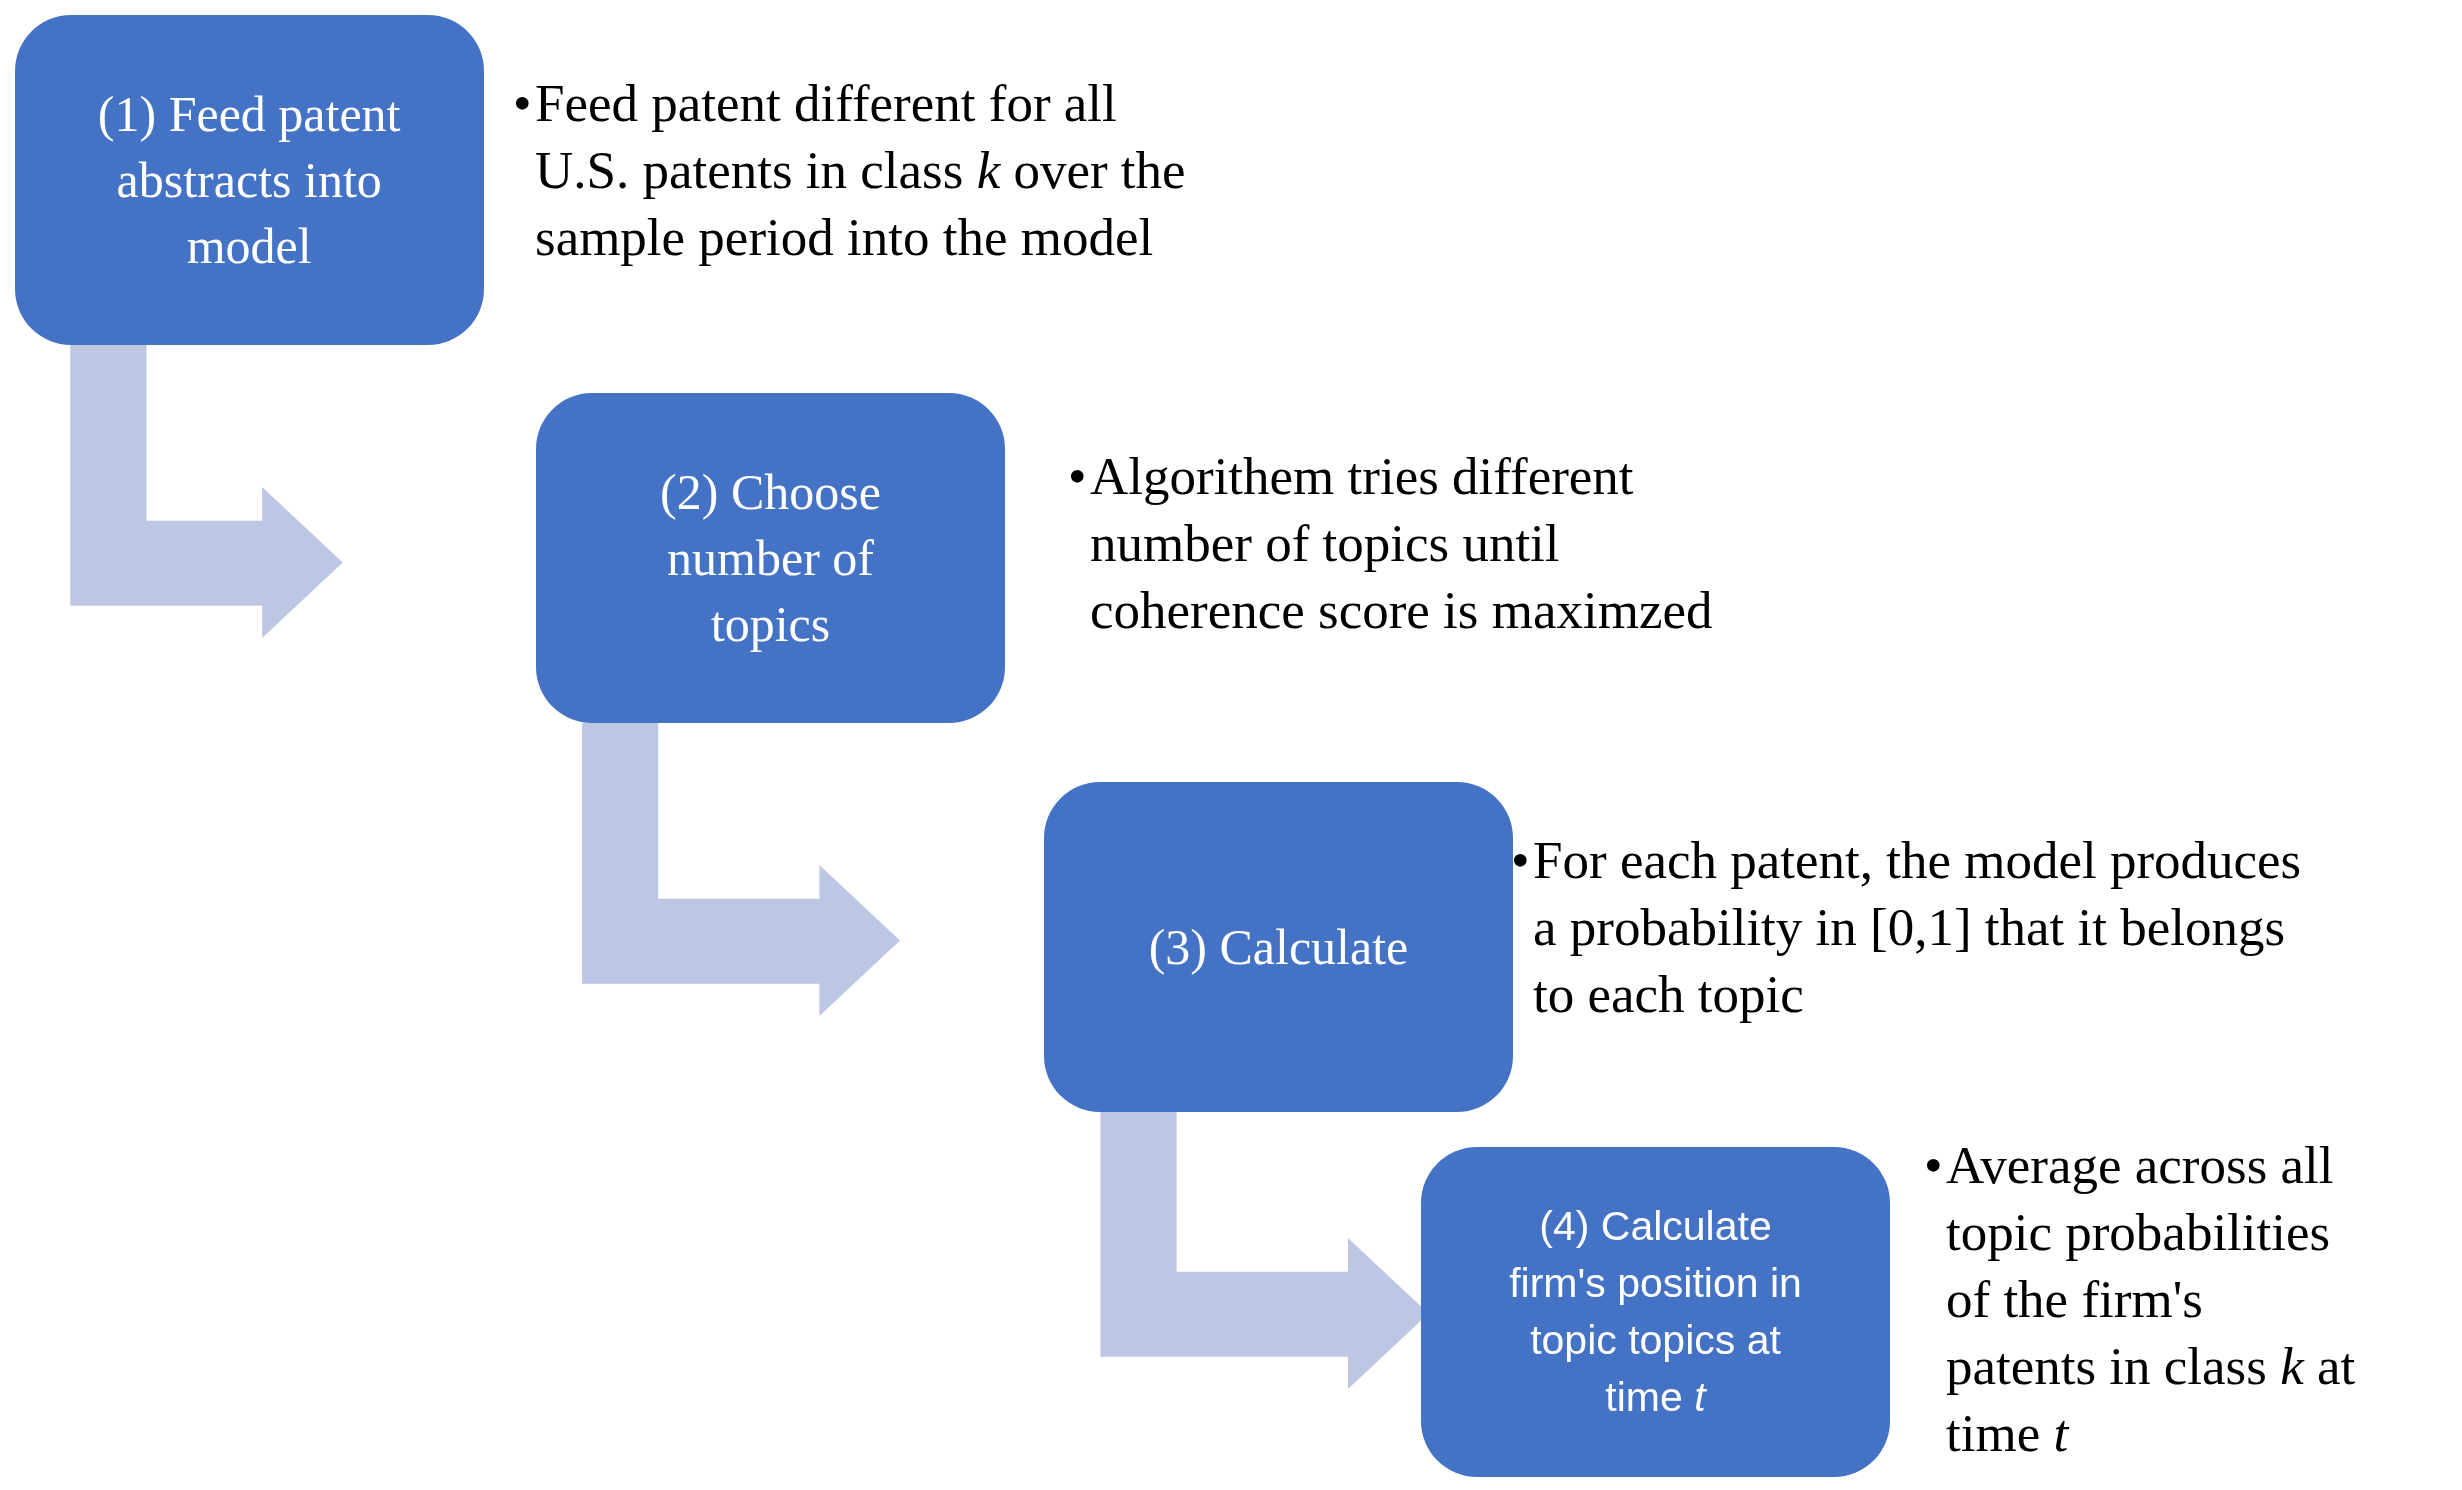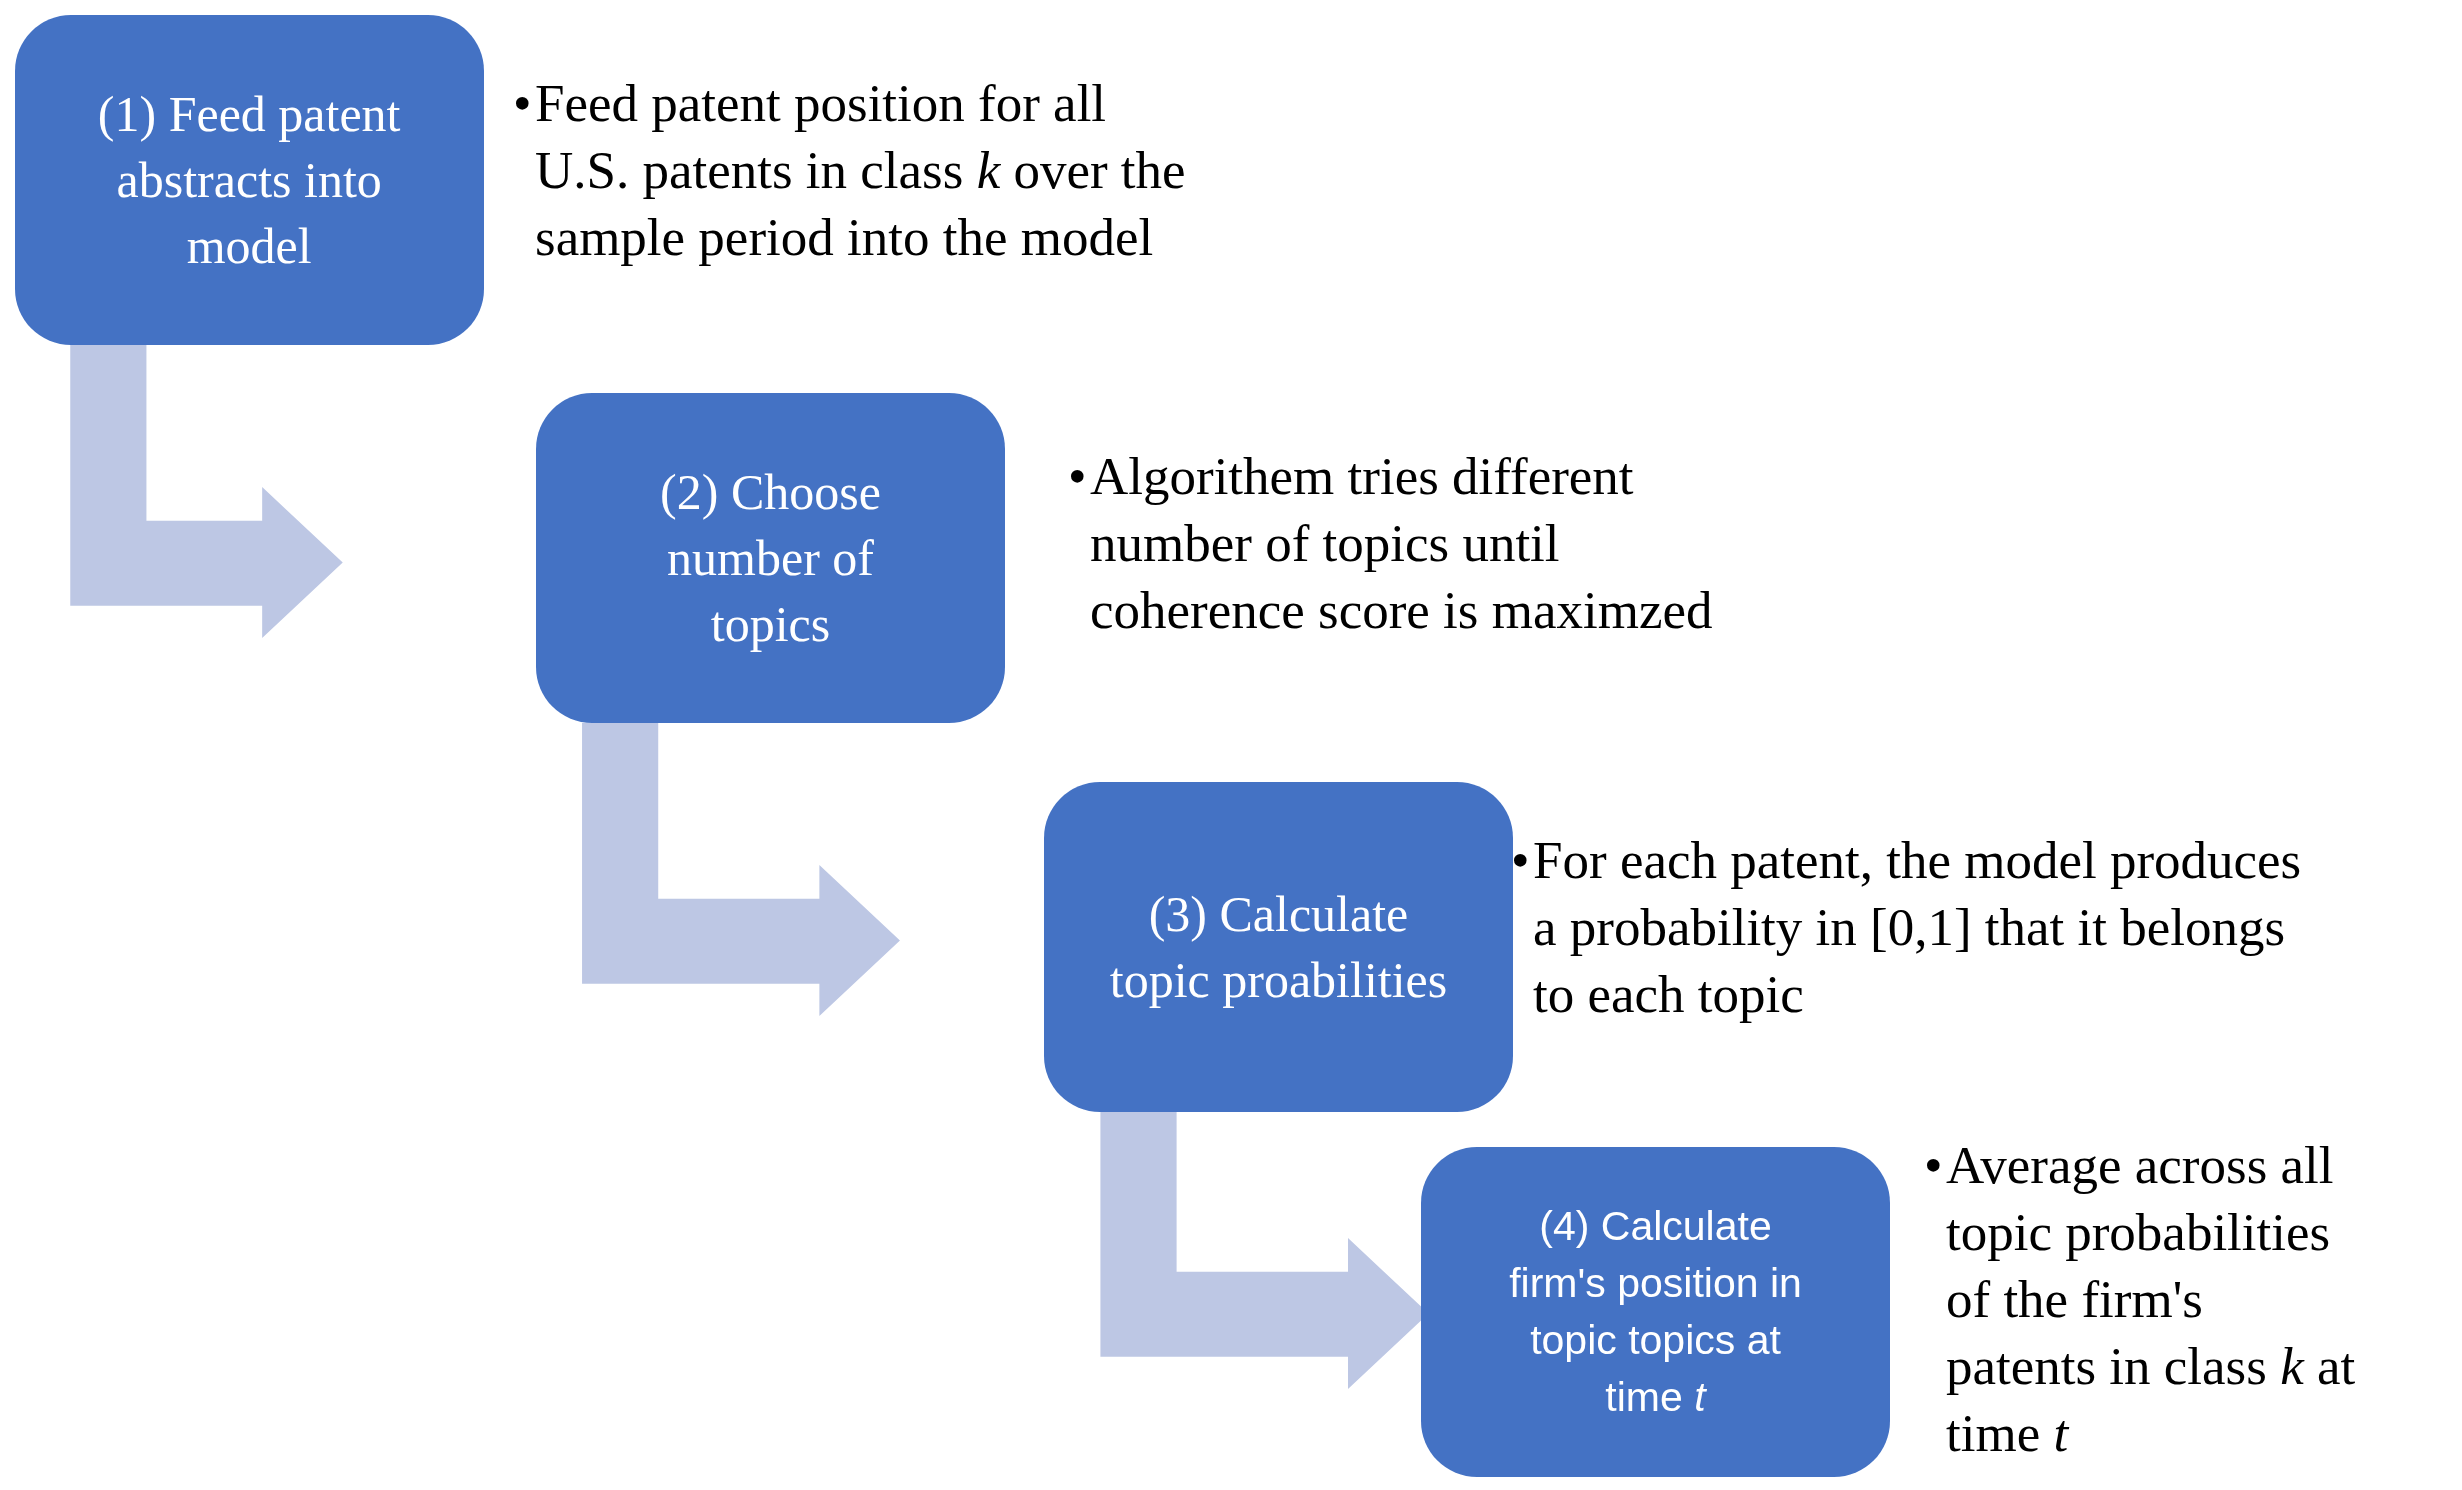--- a/index.html
+++ b/index.html
@@ -105,36 +105,35 @@
   <div id="box2" class="step-box">
     <div class="lines">
         <div><span>(2) Choose</span></div>
         <div><span>number of</span></div>
         <div><span>topics</span></div>
       </div>
   </div>
   <div id="box3" class="step-box">
     <div class="lines">
         <div><span>(3) Calculate</span></div>
-        <div><span>topic proabilities</span></div>
       </div>
   </div>
   <div id="box4" class="step-box sans">
     <div class="lines">
         <div><span>(4) Calculate</span></div>
         <div><span>firm's position in</span></div>
         <div><span>topic topics at</span></div>
         <div><span>time </span><span class="it">t</span></div>
       </div>
   </div>
 
   <div id="note1" class="bullet-note">
     <span class="dot">•</span>
     <div class="lines">
-        <div><span>Feed patent position for all</span></div>
+        <div><span>Feed patent different for all</span></div>
         <div><span>U.S. patents in class </span><span class="it">k</span><span> over the</span></div>
         <div><span>sample period into the model</span></div>
       </div>
   </div>
   <div id="note2" class="bullet-note">
     <span class="dot">•</span>
     <div class="lines">
         <div><span>Algorithem tries different</span></div>
         <div><span>number of topics until</span></div>
         <div><span>coherence score is maximzed</span></div>

